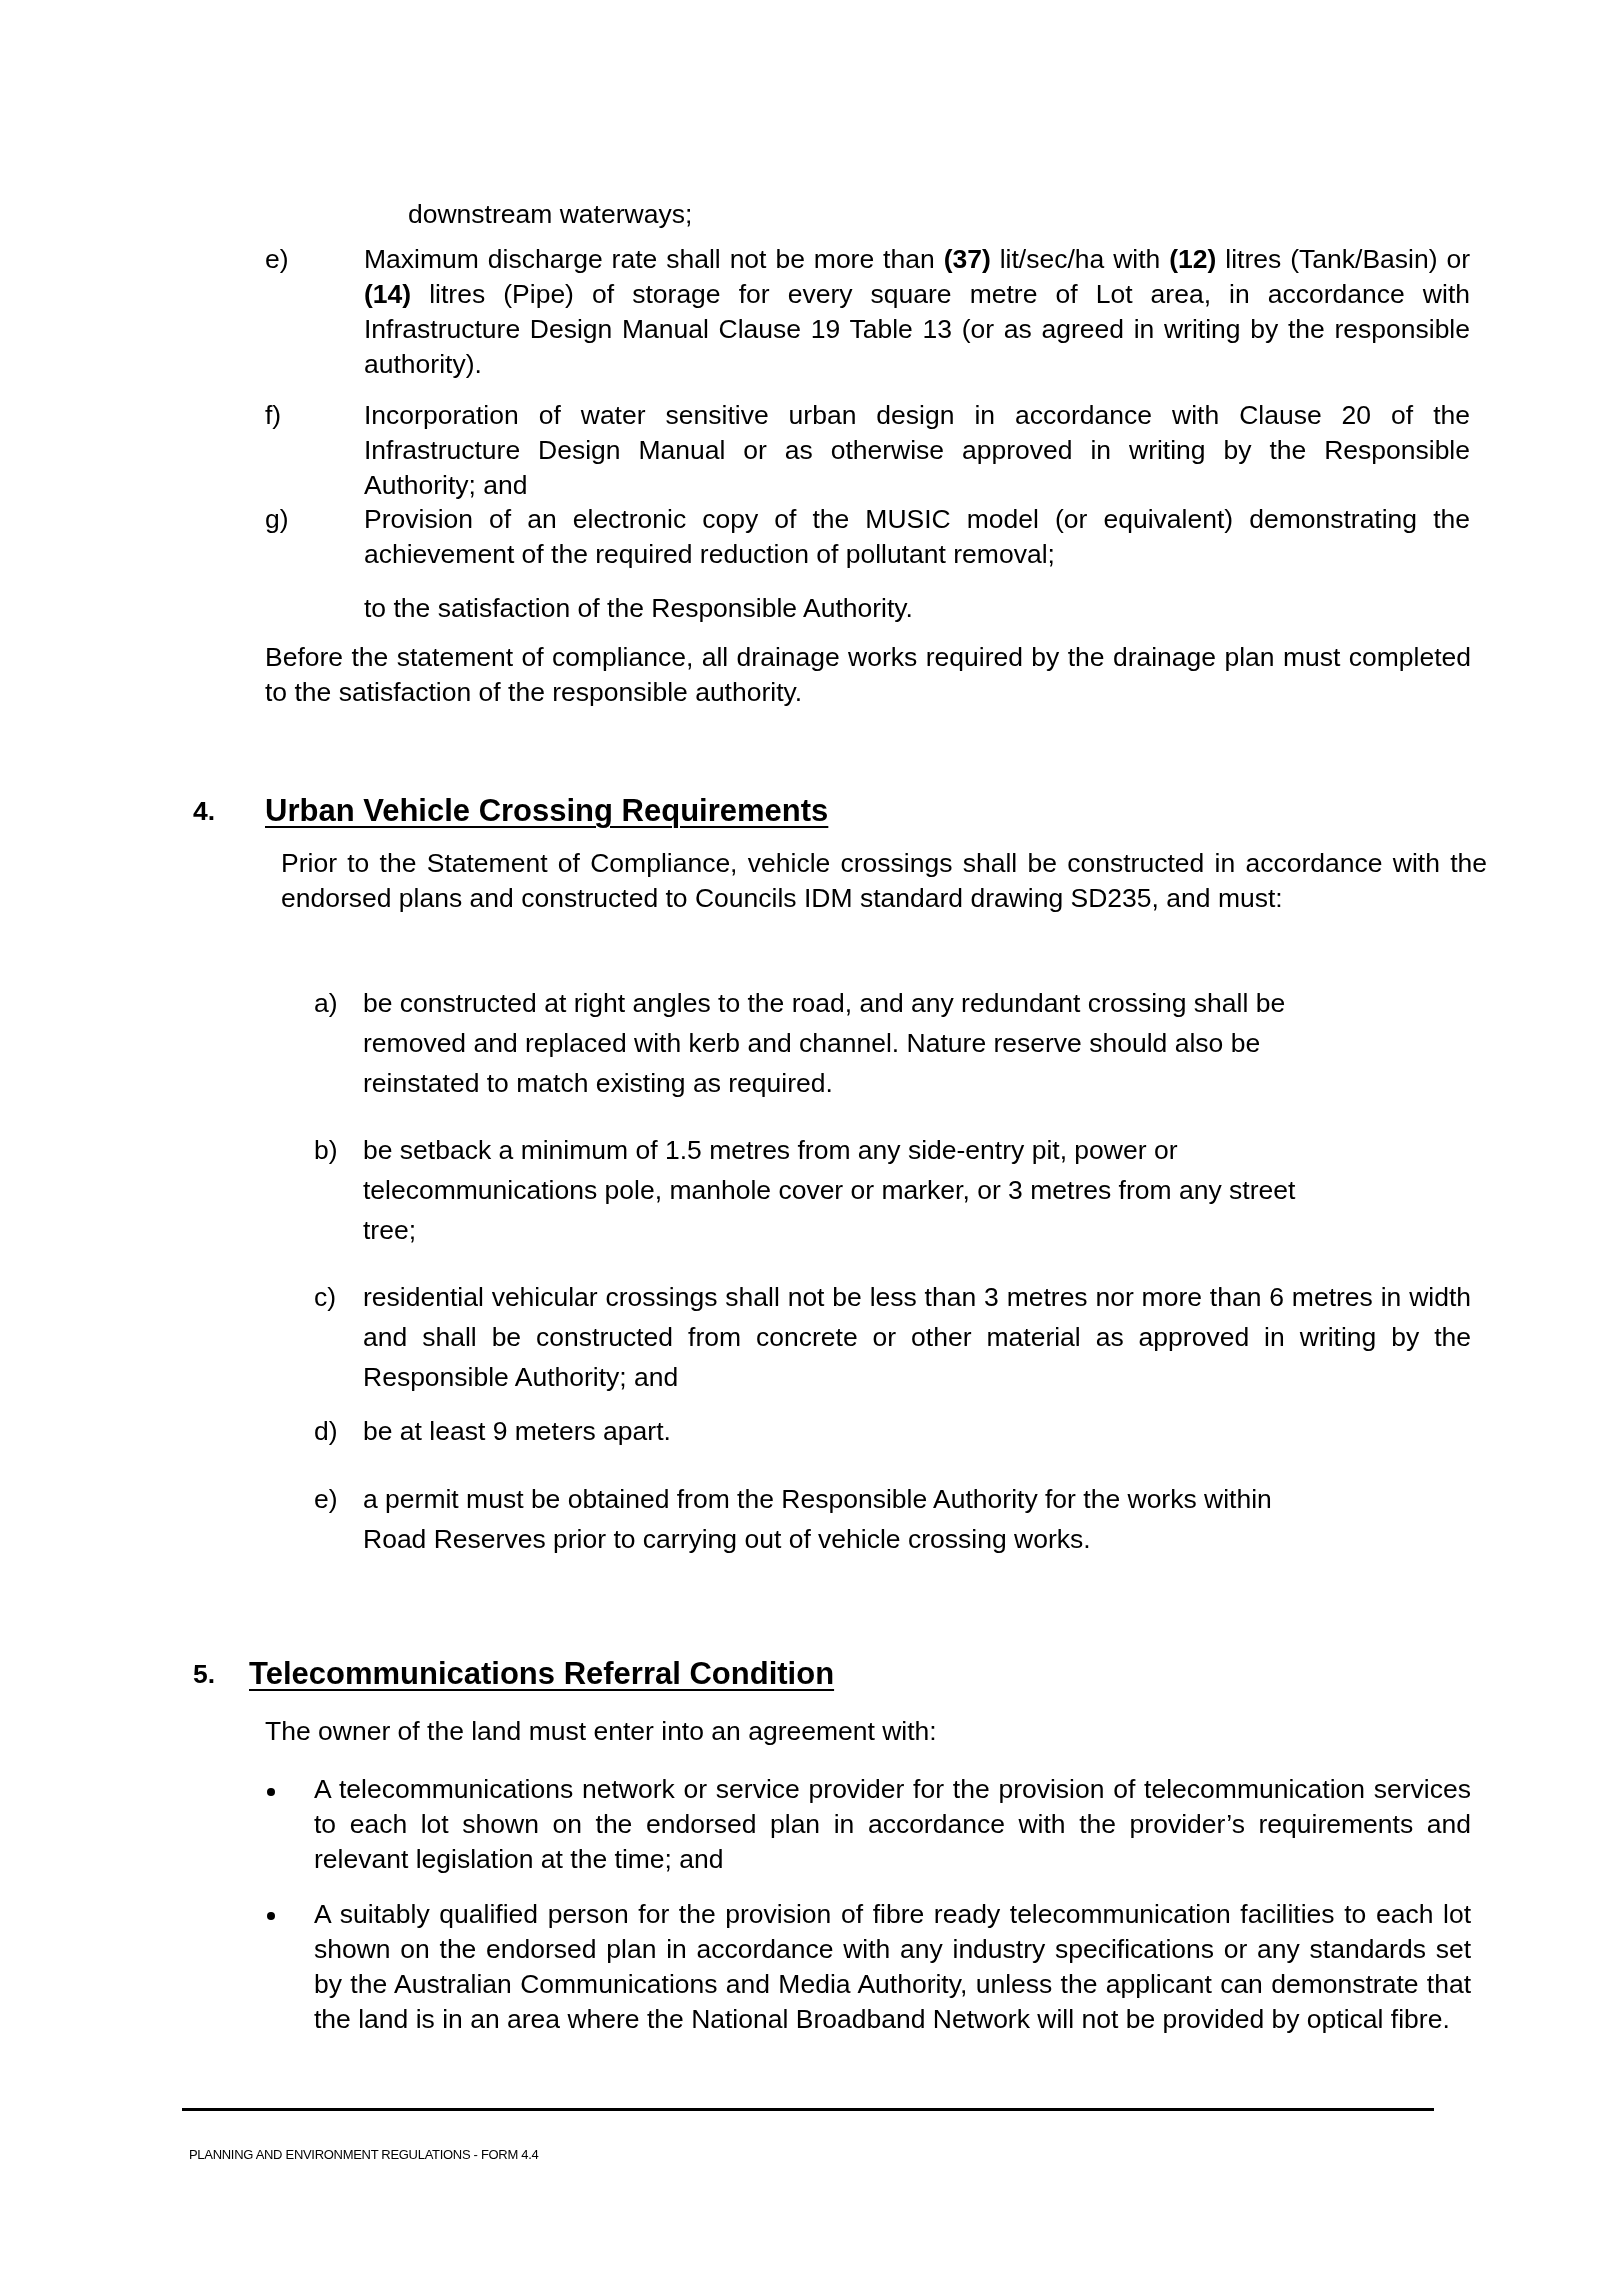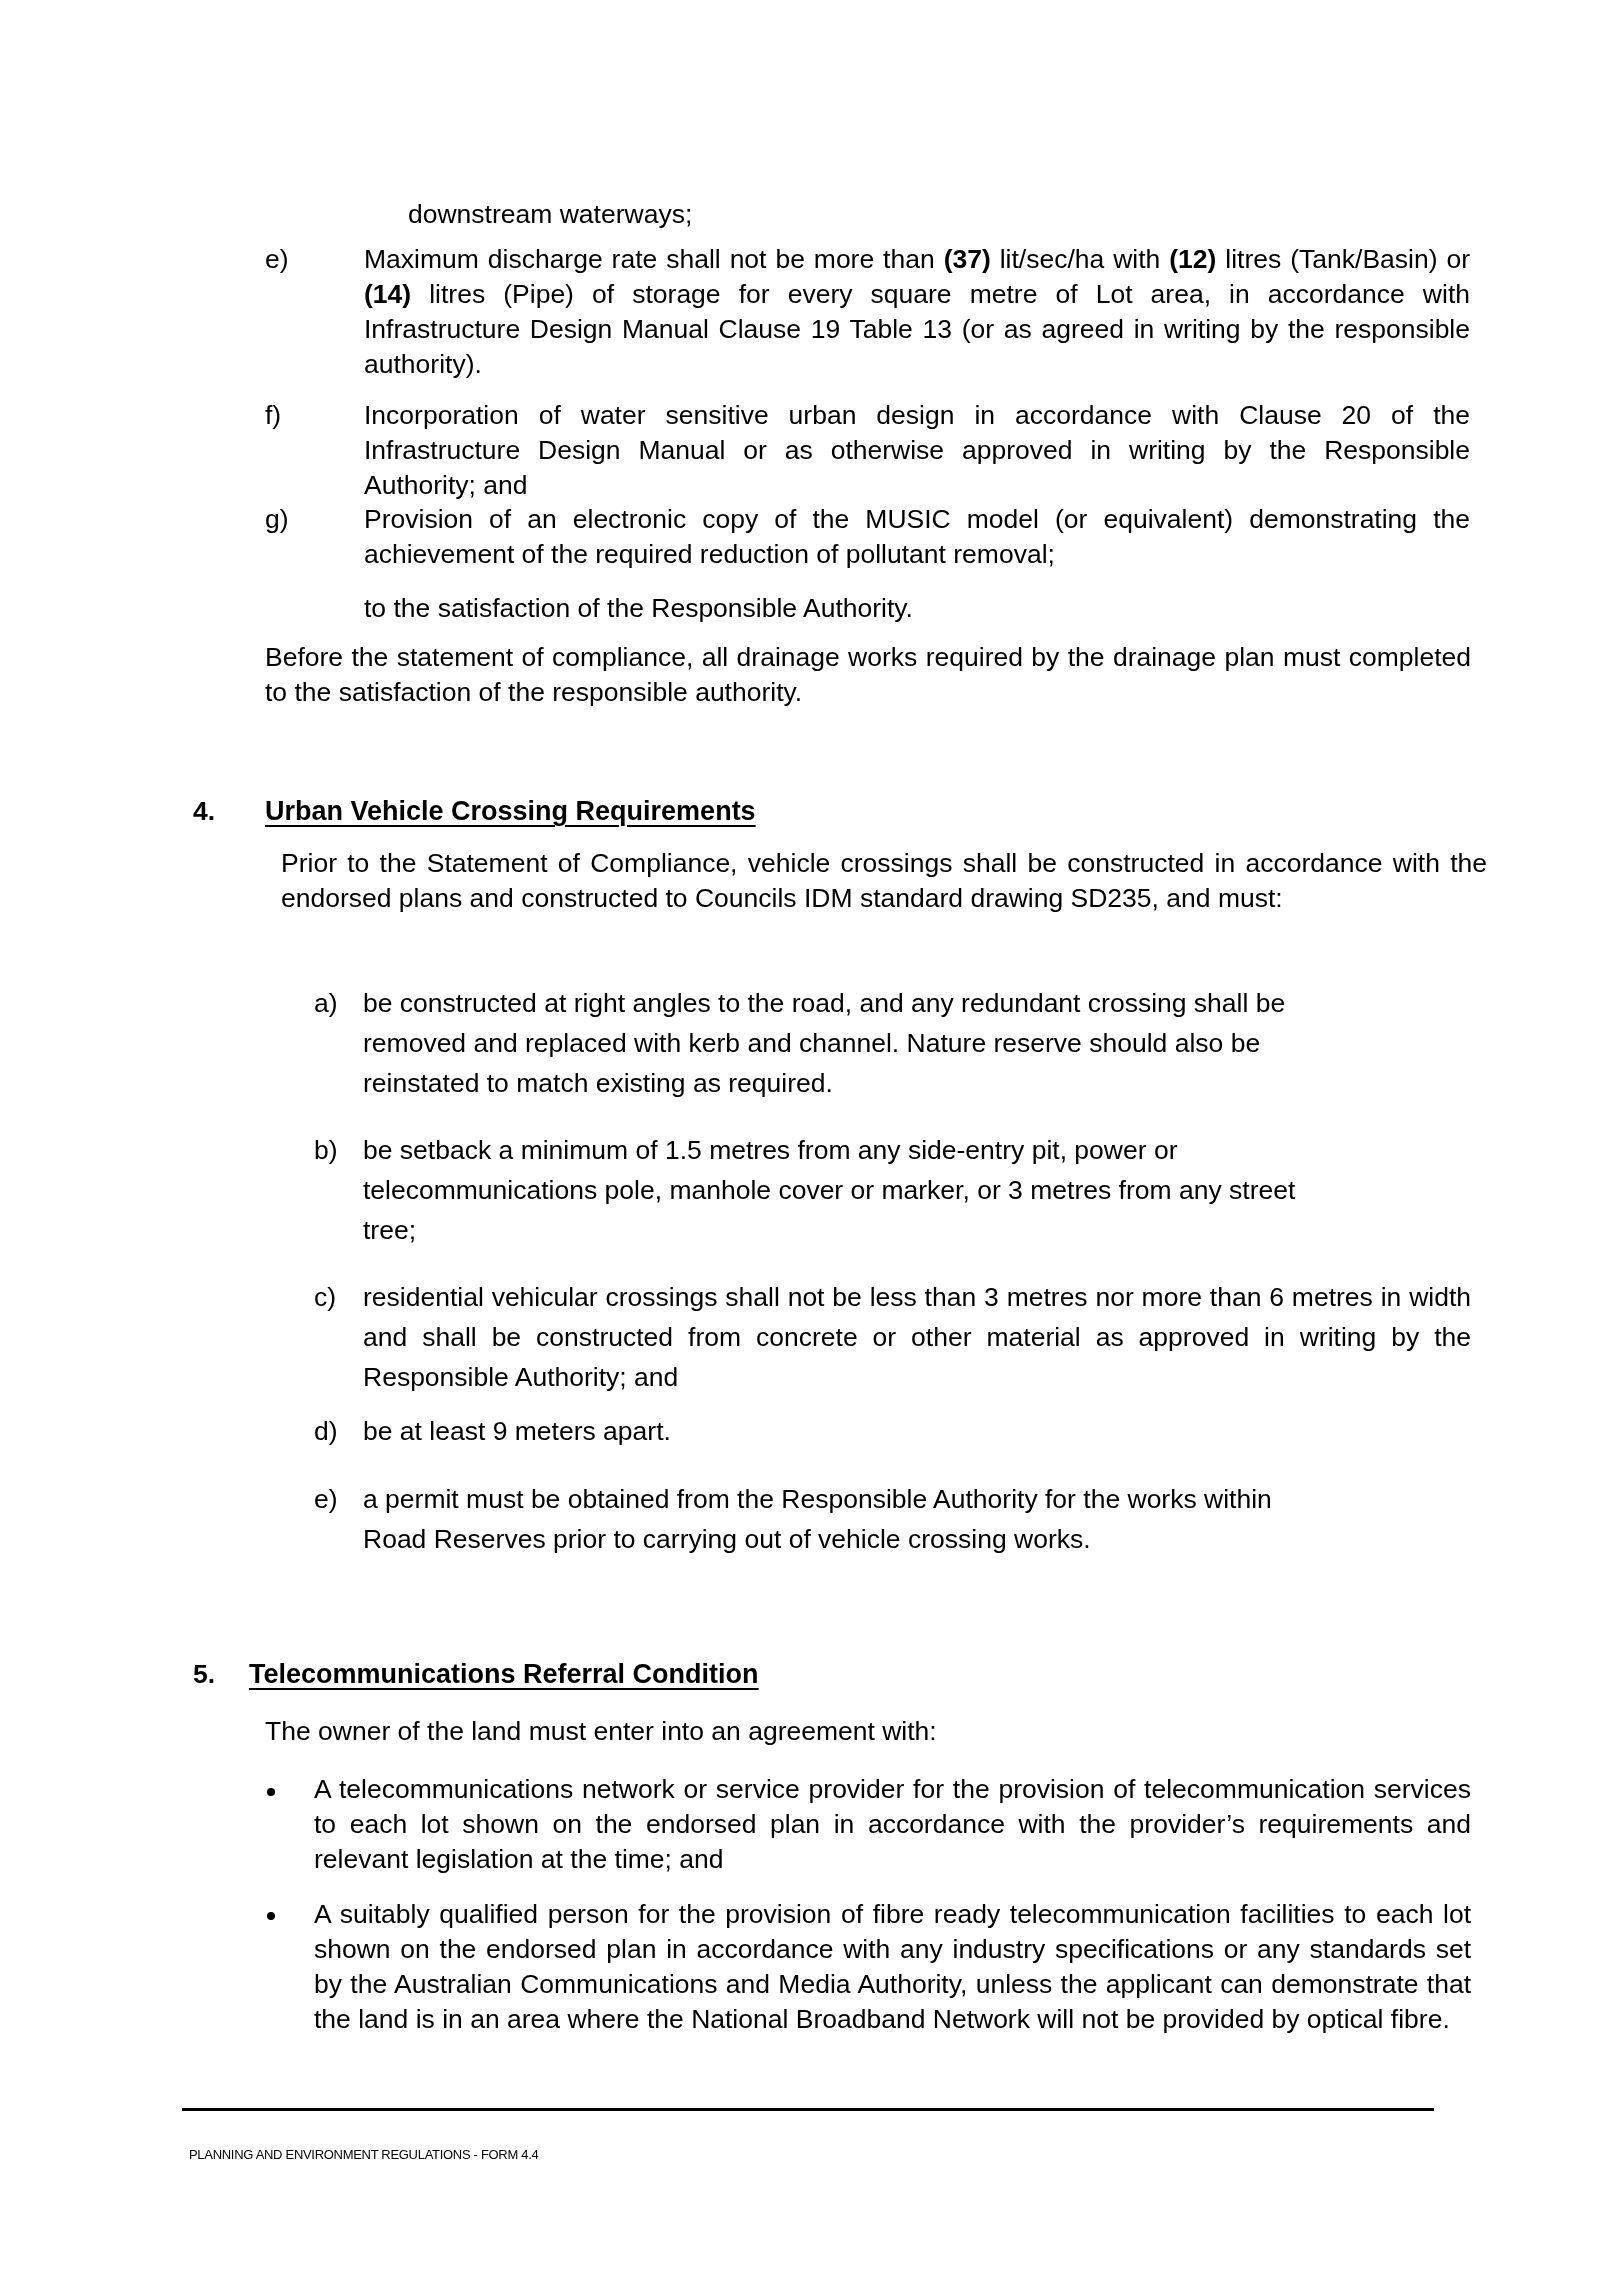--- a/index.html
+++ b/index.html
@@ -9,21 +9,21 @@
   }
   .page { position: absolute; left: 0; top: 0; width: 1621px; height: 2293px; background: #fff; }
   .t {
     position: absolute; font-size: 26.5px; line-height: 35px; margin: 0;
     white-space: normal;
   }
   .just { text-align: justify; text-align-last: left; }
   .lbl { position: absolute; font-size: 26.5px; line-height: 35px; }
   .b { font-weight: bold; }
   .heading-num { position: absolute; font-size: 26.5px; font-weight: bold; line-height: 34px; }
-  .heading { position: absolute; font-size: 27px; font-weight: bold; line-height: 34px;
+  .heading { position: absolute; font-size: 31px; font-weight: bold; line-height: 34px;
     text-decoration: underline; text-decoration-thickness: 2px; text-underline-offset: 4.9px; }
   .sp40 { line-height: 40px; }
   .bullet { position: absolute; width: 7.8px; height: 7.8px; border-radius: 50%; background: #000; }
   .rule { position: absolute; left: 182px; top: 2108px; width: 1252px; height: 2.9px; background: #000; }
   .footer { position: absolute; left: 189px; top: 2143px; font-size: 13px; line-height: 23.5px; letter-spacing: -0.3px; }
 </style>
 </head>
 <body>
 
 <div class="page">

